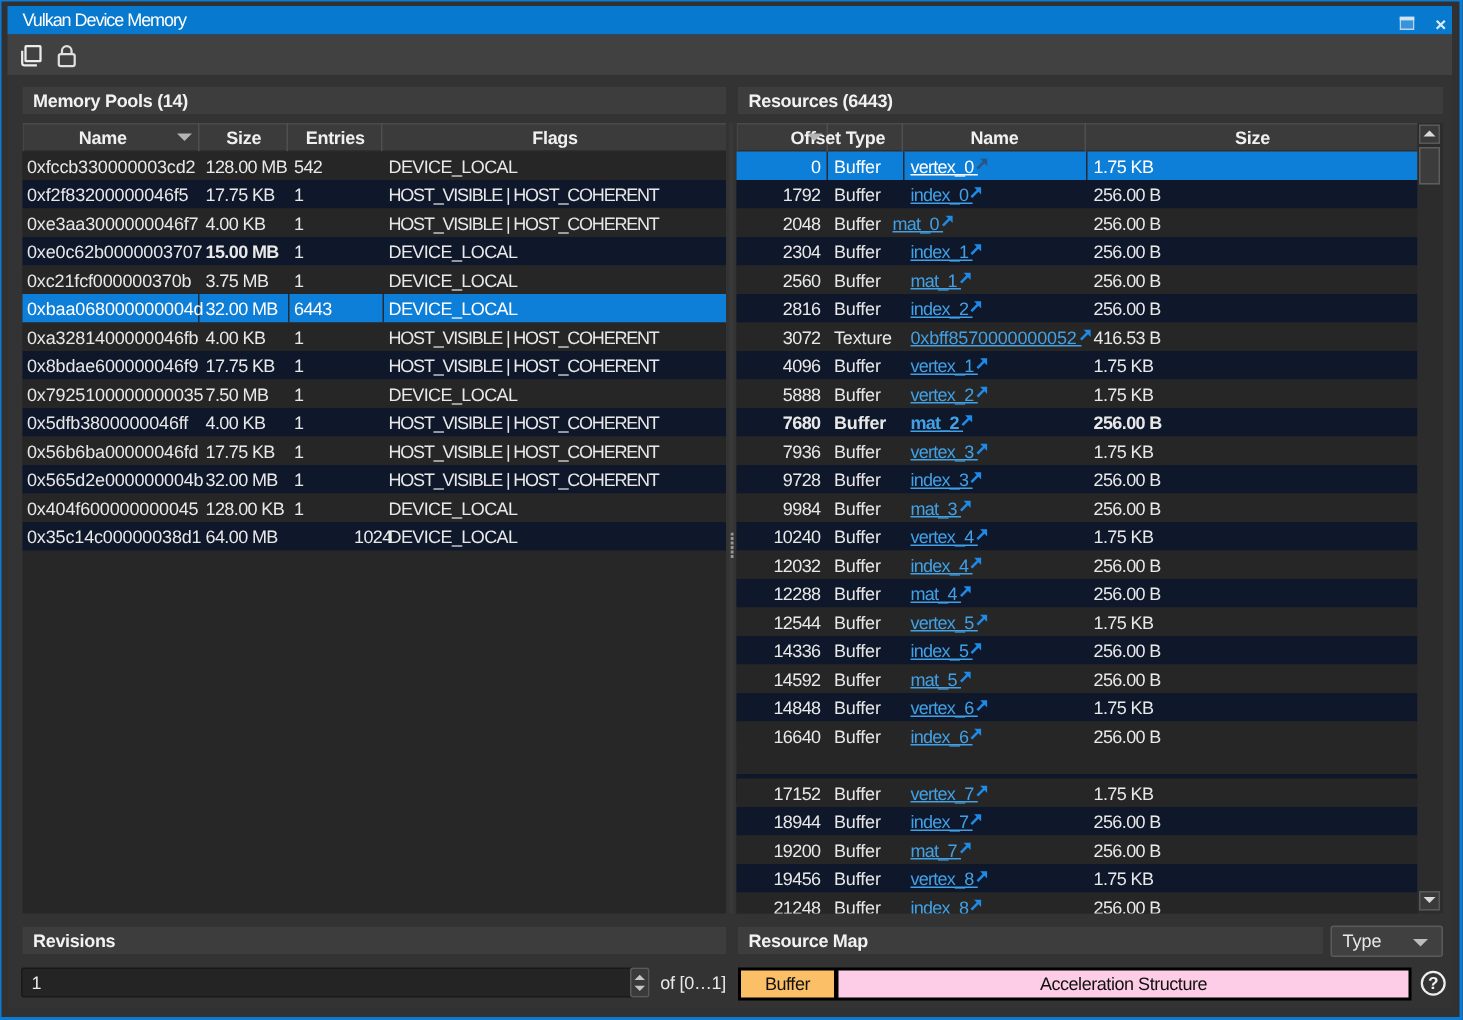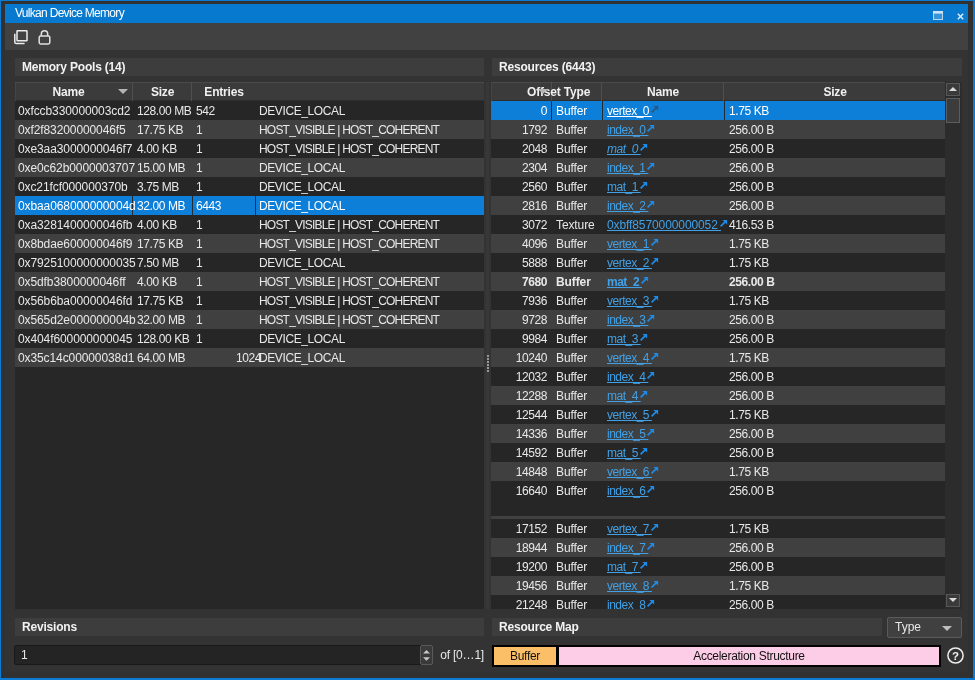--- a/index.html
+++ b/index.html
@@ -15,21 +15,21 @@
 .th { position:absolute; height:19px; background:#3b3b3b; font-weight:bold;
   box-shadow: inset 0 1px 0 #4a4a4a, inset 1px 0 0 #454545, inset 0 -1px 0 #2e2e2e; }
 .thc { position:absolute; top:0; height:19px; line-height:20px; text-align:center; color:#f0f0f0;
   border-right:1px solid #4f4f4f; letter-spacing:-0.2px; }
 .thc:last-child { border-right:none; }
 .tri { position:absolute; top:7px; width:0; height:0; border-left:5px solid transparent;
   border-right:5px solid transparent; border-top:5.5px solid #b4b4b4; }
 .tbody { position:absolute; background:#262626; }
 .tr { position:absolute; height:19px; line-height:20px; }
 .ra { background:#262626; }
-.rb { background:#404040; }
+.rb { background:#0f172a; }
 .sel { background:#0e7fd9; color:#fff; }
 .c { position:absolute; top:0; white-space:pre; }
 .hex { letter-spacing:-0.1px; }
 .num { letter-spacing:-0.4px; }
 .flg { letter-spacing:-0.4px; }
 .flg2 { letter-spacing:-0.8px; }
 .typ { letter-spacing:-0.1px; }
 .vtx { letter-spacing:-0.5px; }
 .off { text-align:right; }
 .vsep { position:absolute; top:0; width:1px; height:19px; background:#232c33; }
@@ -62,20 +62,21 @@
       <path d="M5.3 7 V5 a3.2 3.2 0 0 1 6.4 0 V7" stroke="#e0e0e0" stroke-width="1.5" fill="none"></path>
     </svg>
 </div>
 <div id="content"></div>
 <div class="band" style="left:15px;top:58px;width:469px;">Memory Pools (14)</div>
 <div class="band" style="left:492px;top:58px;width:470px;">Resources (6443)</div>
 <div class="th" style="left:15px;top:82px;width:469px;">
     <div class="thc" style="left:0;width:118px;"><span style="margin-right:10px;">Name</span><i class="tri" style="right:4px;"></i></div>
     <div class="thc" style="left:119px;width:58px;">Size</div>
     <div class="thc" style="left:178px;width:62px;">Entries</div>
+    <div class="thc" style="left:241px;width:228px;">Flags</div>
   </div>
 <div class="tbody" style="left:15px;top:101px;width:469px;height:508px;background:#272727;"></div>
 <div class="tr ra" style="left:15px;top:101px;width:469px;">
     <span class="c hex" style="left:3px;">0xfccb330000003cd2</span>
     <span class="c num" style="left:122px;">128.00 MB</span>
     <span class="c num" style="left:181px;">542</span>
     <span class="c flg" style="left:244px;">DEVICE_LOCAL</span>
   </div>
 <div class="tr rb" style="left:15px;top:120px;width:469px;">
     <span class="c hex" style="left:3px;">0xf2f83200000046f5</span>
@@ -84,21 +85,21 @@
     <span class="c flg flg2" style="left:244px;">HOST_VISIBLE | HOST_COHERENT</span>
   </div>
 <div class="tr ra" style="left:15px;top:139px;width:469px;">
     <span class="c hex" style="left:3px;">0xe3aa3000000046f7</span>
     <span class="c num" style="left:122px;">4.00 KB</span>
     <span class="c num" style="left:181px;">1</span>
     <span class="c flg flg2" style="left:244px;">HOST_VISIBLE | HOST_COHERENT</span>
   </div>
 <div class="tr rb" style="left:15px;top:158px;width:469px;">
     <span class="c hex" style="left:3px;">0xe0c62b0000003707</span>
-    <span class="c num" style="left:122px;">15.00 MB</span>
+    <span class="c num" style="left:122px;font-weight:bold;">15.00 MB</span>
     <span class="c num" style="left:181px;">1</span>
     <span class="c flg" style="left:244px;">DEVICE_LOCAL</span>
   </div>
 <div class="tr ra" style="left:15px;top:177px;width:469px;">
     <span class="c hex" style="left:3px;">0xc21fcf000000370b</span>
     <span class="c num" style="left:122px;">3.75 MB</span>
     <span class="c num" style="left:181px;">1</span>
     <span class="c flg" style="left:244px;">DEVICE_LOCAL</span>
   </div>
 <div class="tr sel" style="left:15px;top:196px;width:469px;">
@@ -182,21 +183,21 @@
     <span class="c typ" style="left:65px;">Buffer</span>
     <span class="c vtx" style="left:116px;"><span class="lnk">index_0&nbsp;</span><svg class="xa" width="10" height="10" viewBox="0 0 10 10">
         <path d="M1.6 8.4 L6.4 3.6" stroke="#1f8be8" stroke-width="1.7" fill="none"></path>
         <path d="M3.4 1.9 L8.1 1.9 L8.1 6.6 Z" fill="#1f8be8"></path>
       </svg></span>
     <span class="c num" style="left:238px;">256.00 B</span>
   </div>
 <div class="tr ra" style="left:491px;top:139px;width:454px;">
     <span class="c off num" style="left:0px;width:56px;">2048</span>
     <span class="c typ" style="left:65px;">Buffer</span>
-    <span class="c vtx" style="left:116px;font-style:italic;"><span class="lnk">mat_0&nbsp;</span><svg class="xa" width="10" height="10" viewBox="0 0 10 10">
+    <span class="c vtx" style="left:104px;"><span class="lnk">mat_0&nbsp;</span><svg class="xa" width="10" height="10" viewBox="0 0 10 10">
         <path d="M1.6 8.4 L6.4 3.6" stroke="#1f8be8" stroke-width="1.7" fill="none"></path>
         <path d="M3.4 1.9 L8.1 1.9 L8.1 6.6 Z" fill="#1f8be8"></path>
       </svg></span>
     <span class="c num" style="left:238px;">256.00 B</span>
   </div>
 <div class="tr rb" style="left:491px;top:158px;width:454px;">
     <span class="c off num" style="left:0px;width:56px;">2304</span>
     <span class="c typ" style="left:65px;">Buffer</span>
     <span class="c vtx" style="left:116px;"><span class="lnk">index_1&nbsp;</span><svg class="xa" width="10" height="10" viewBox="0 0 10 10">
         <path d="M1.6 8.4 L6.4 3.6" stroke="#1f8be8" stroke-width="1.7" fill="none"></path>

